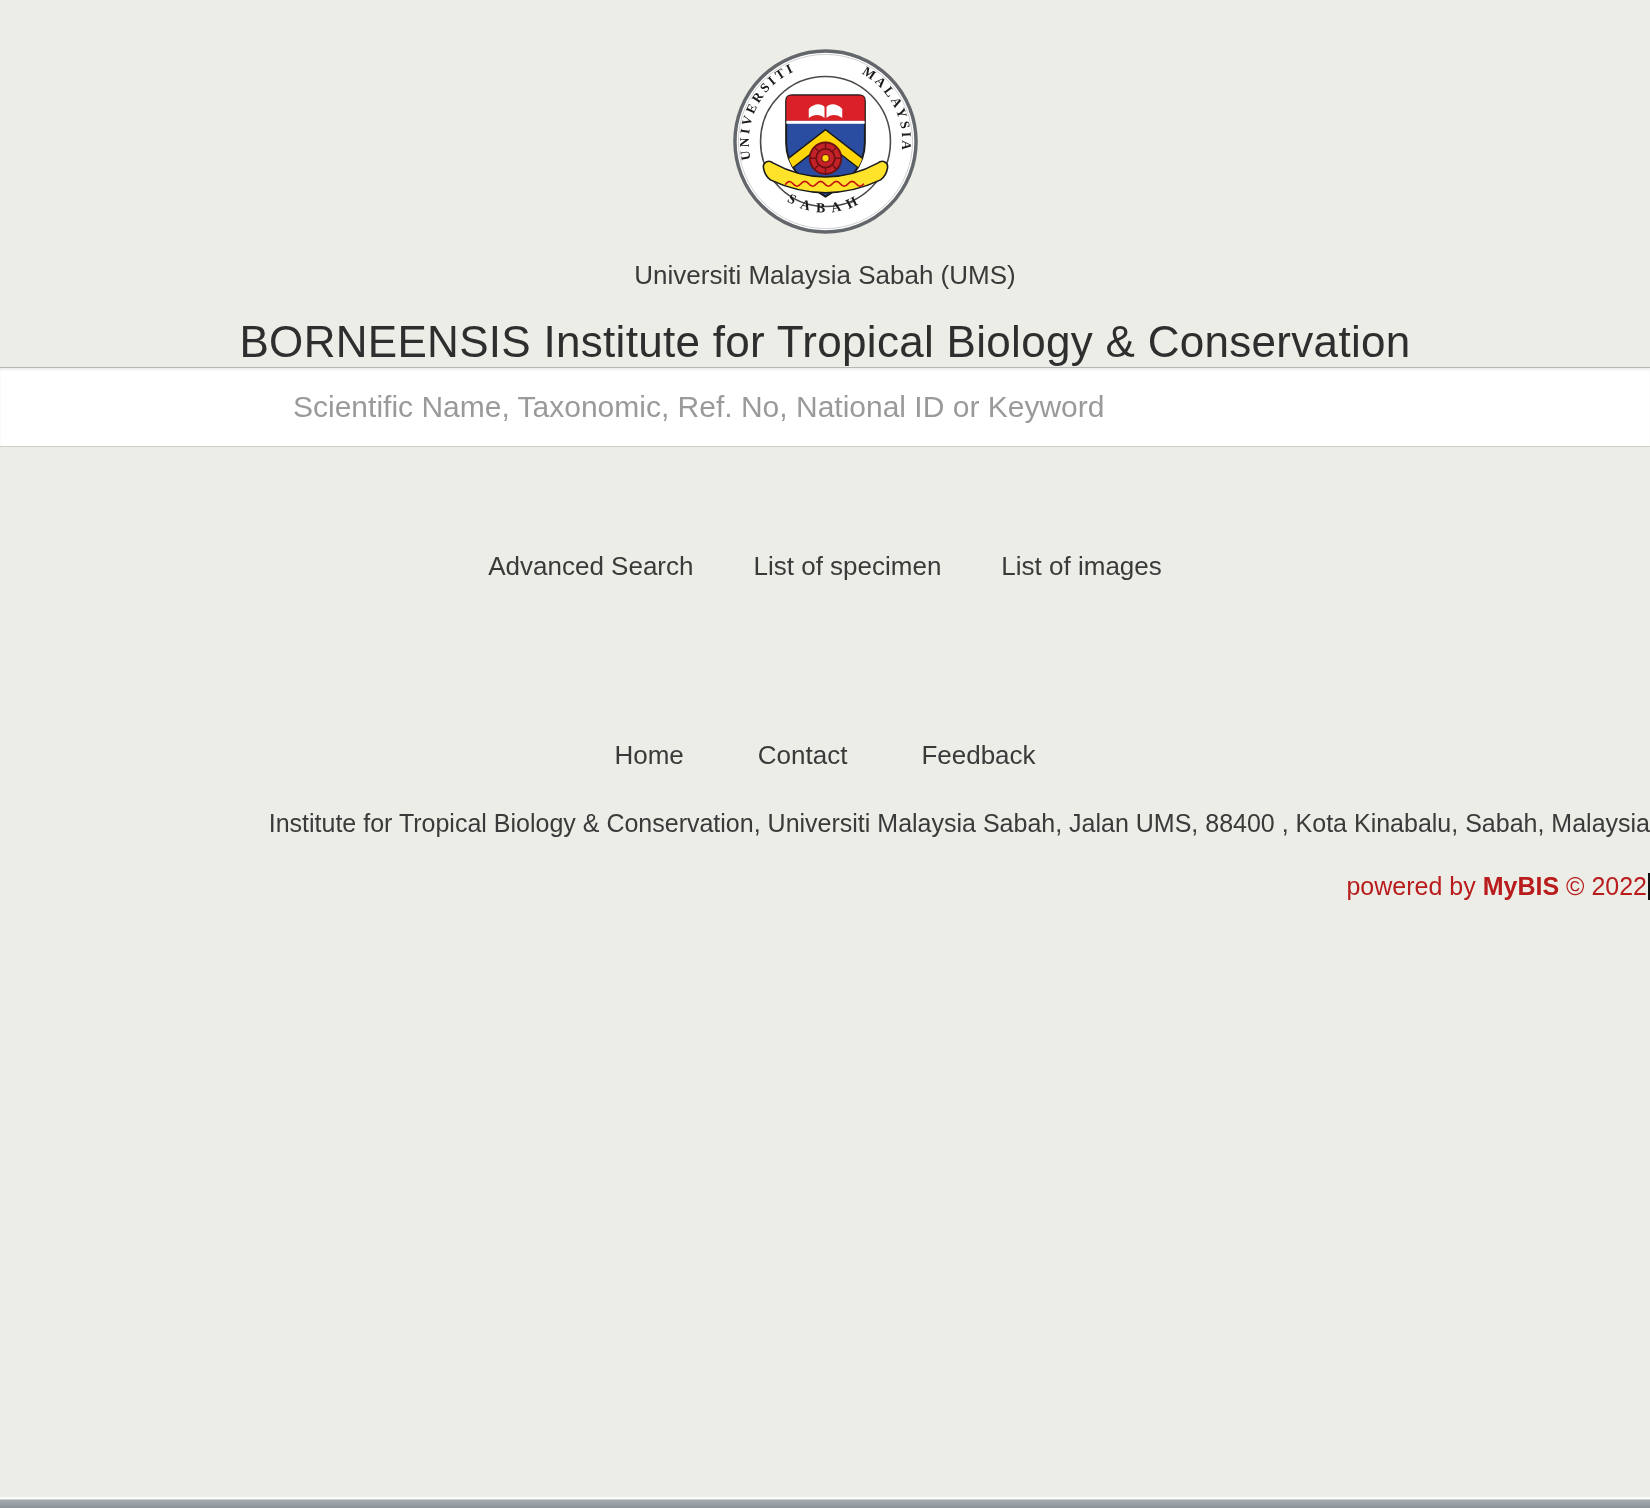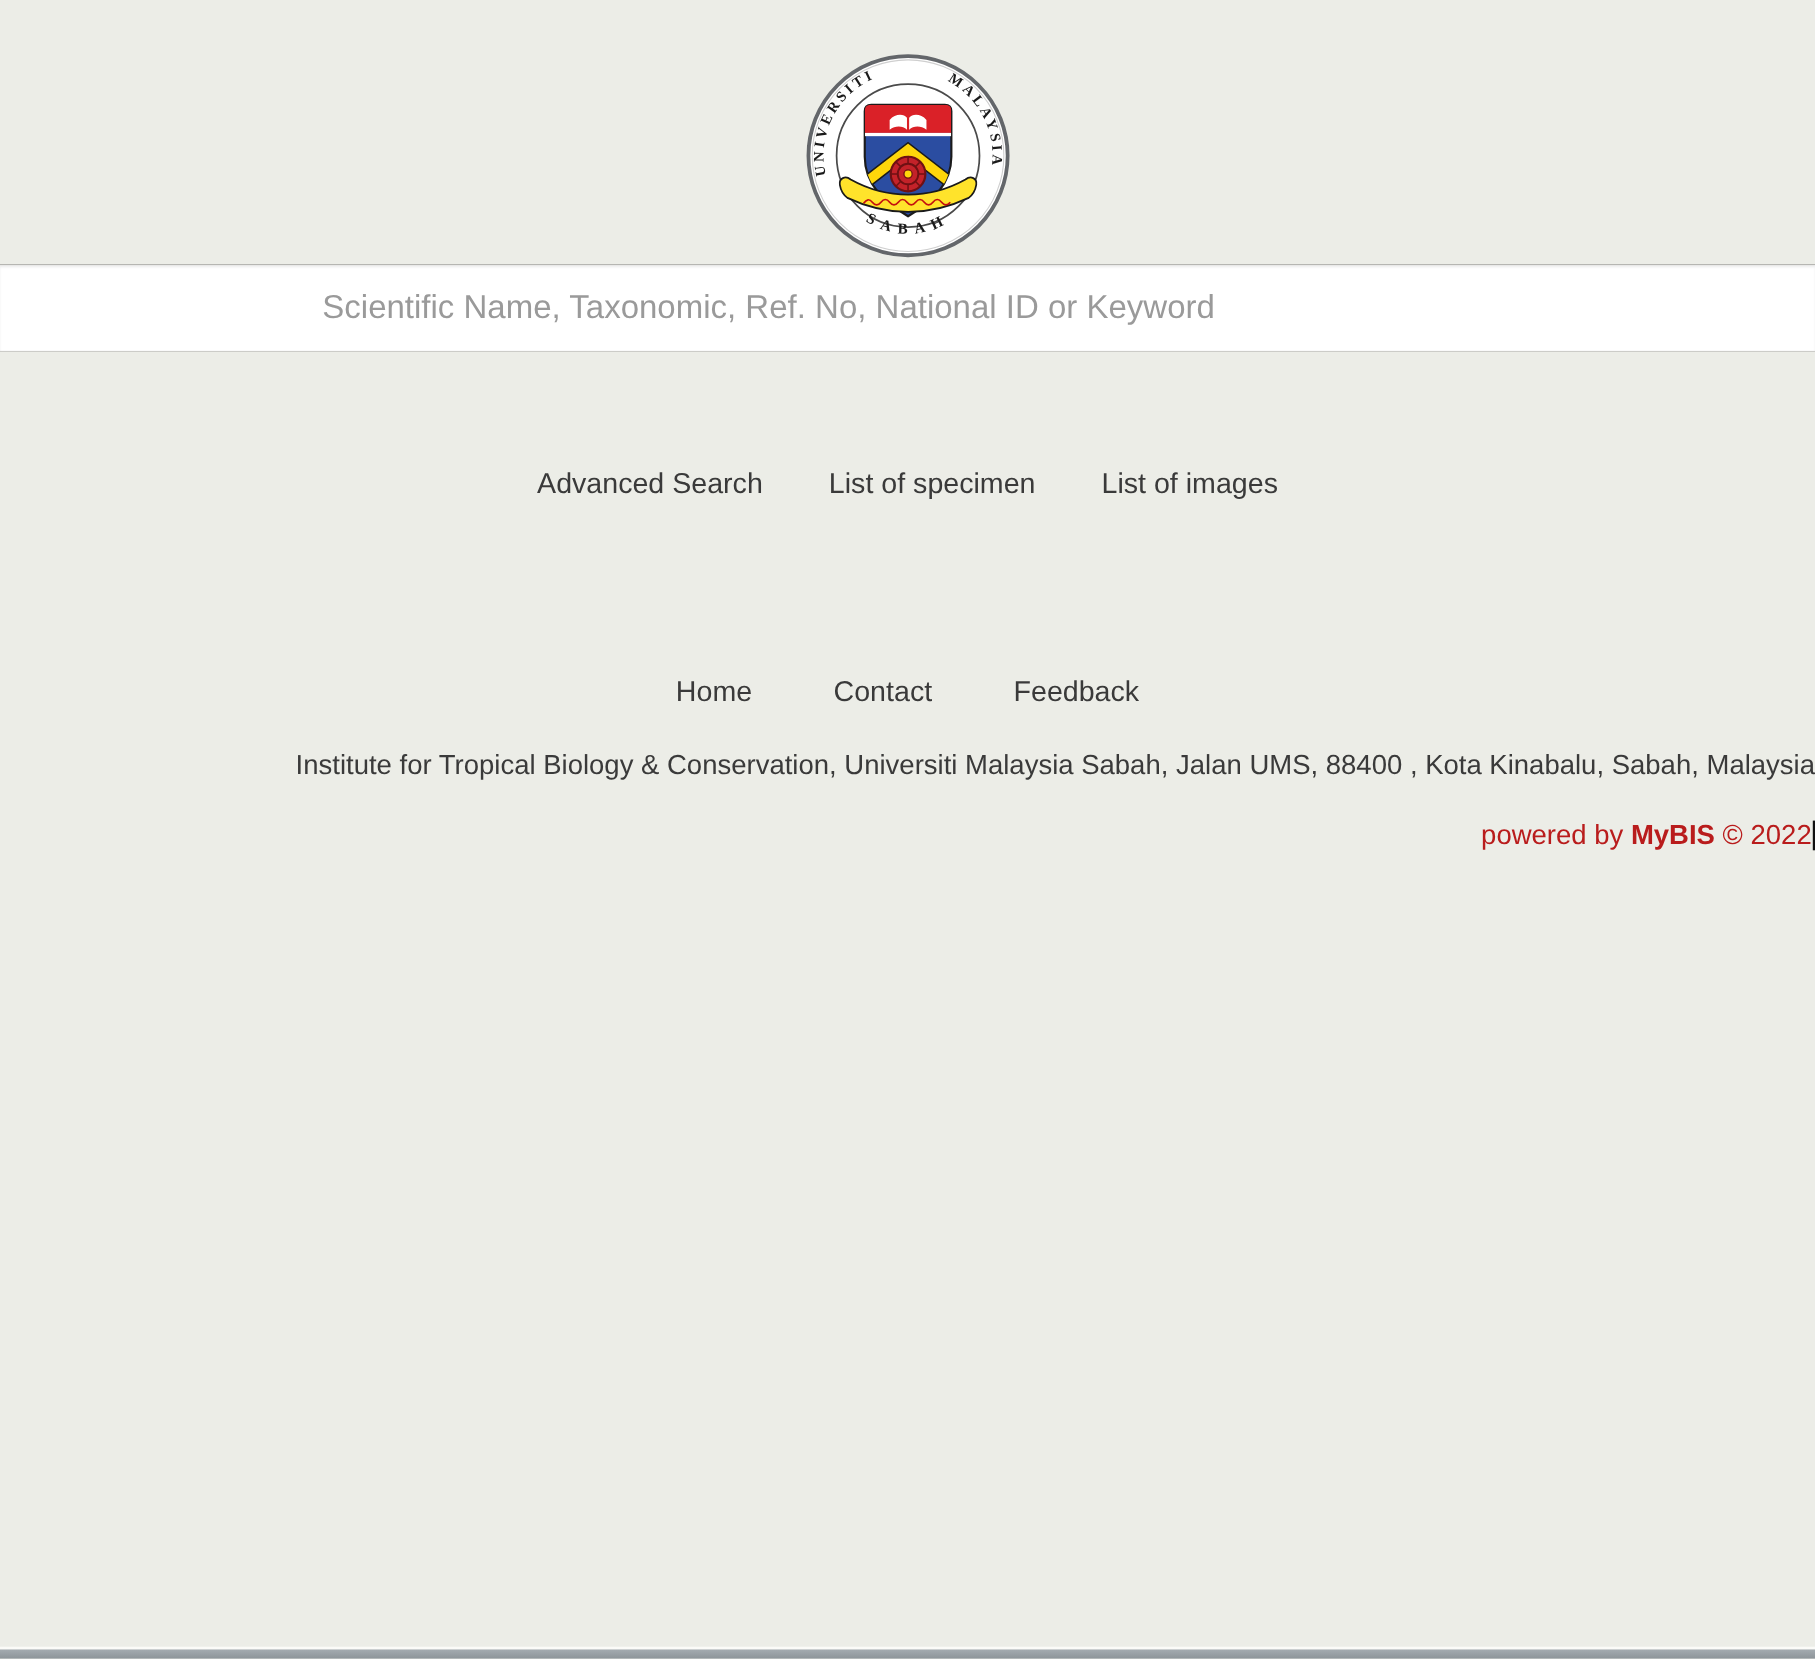--- a/index.html
+++ b/index.html
@@ -119,20 +119,22 @@
           </g>
 
           <g>
             <path d="M 42,117 C 37,113 31,116 32,122 C 33,128 35,131 39,134 C 58,143 77,147 95,147 C 113,147 132,143 151,134 C 155,131 157,128 158,122 C 159,116 153,113 148,117 C 130,127 113,131 95,131 C 77,131 60,127 42,117 Z" fill="#ffe32b" stroke="#1a1a1a" stroke-width="1.6" stroke-linejoin="round"></path>
             <path d="M 54,139 Q 58,133 62,138 T 70,138 T 78,138 T 86,138 T 94,138 T 102,138 T 110,138 T 118,138 T 126,138 T 134,138" fill="none" stroke="#c40f0f" stroke-width="1.6"></path>
           </g>
         </g>
       </svg>
     </div>
 
+    <div class="uni-name">Universiti Malaysia Sabah (UMS)</div>
+    <h1 class="site-title">BORNEENSIS Institute for Tropical Biology &amp; Conservation</h1>
   </header>
 
   <section class="searchbar">
     <div class="container">
       <input type="text" class="search-input" placeholder="Scientific Name, Taxonomic, Ref. No, National ID or Keyword" style="">
     </div>
   </section>
 
   <nav class="quick-links">
     <a>Advanced Search</a>

